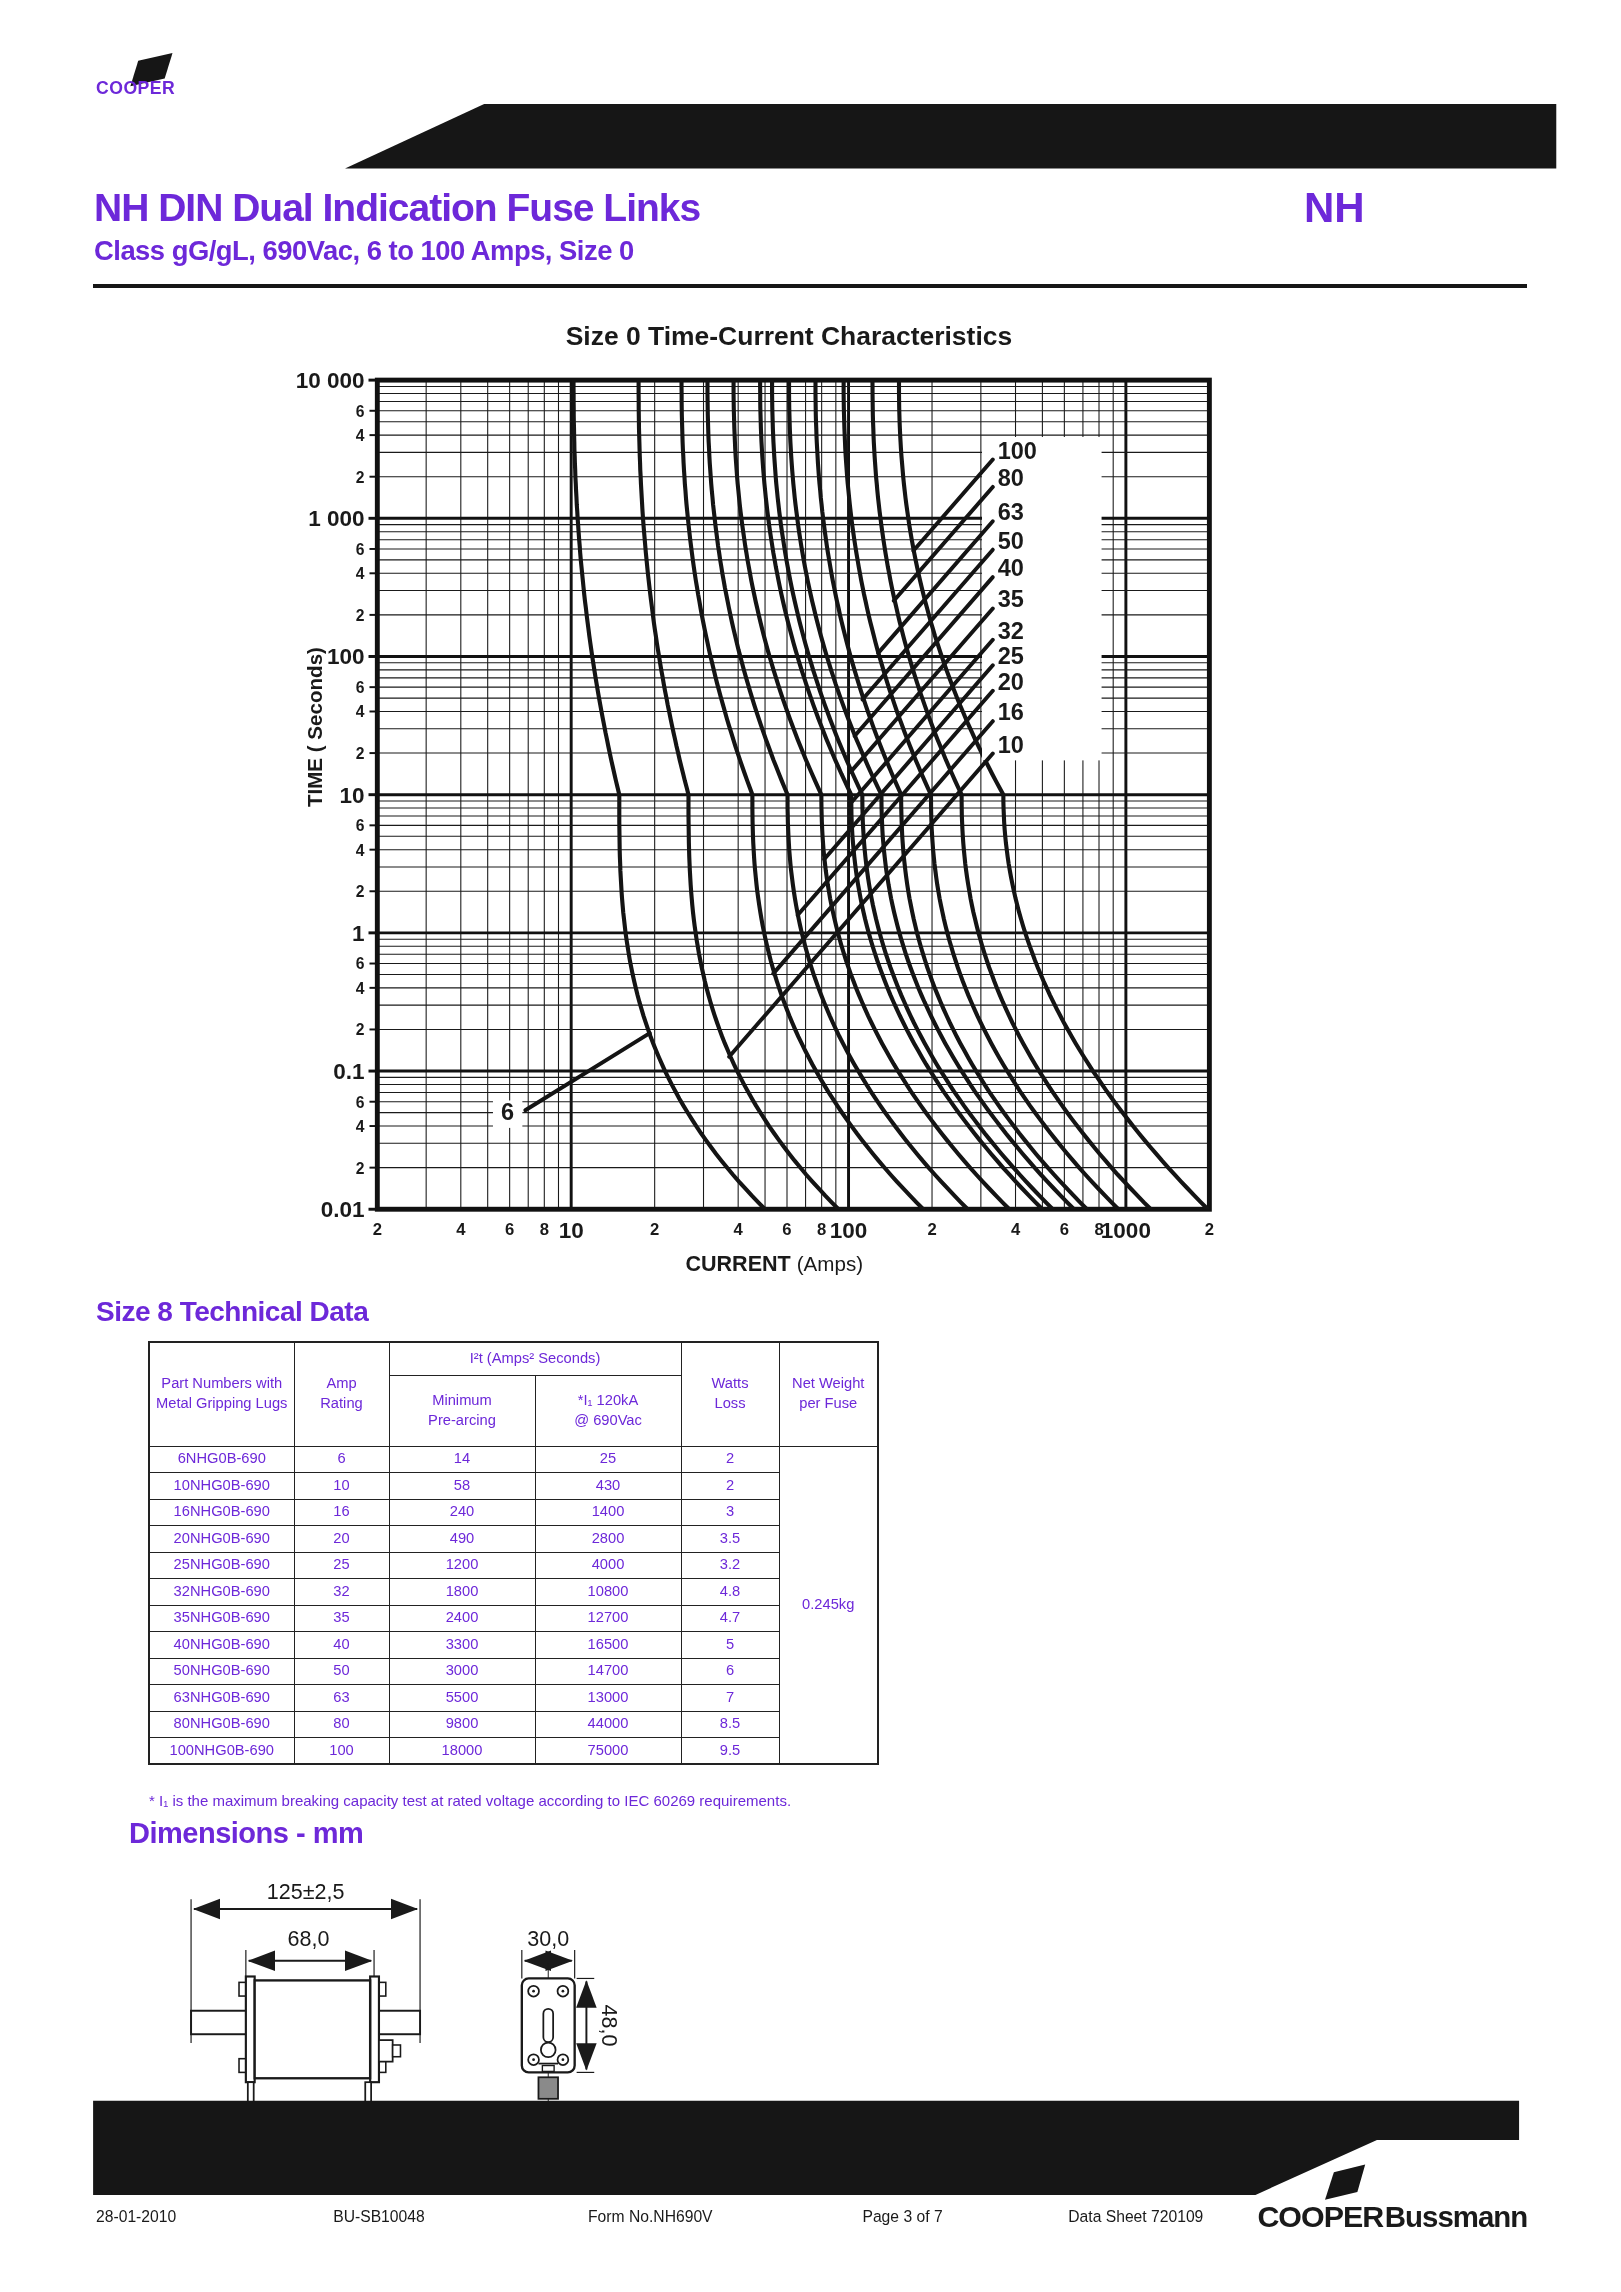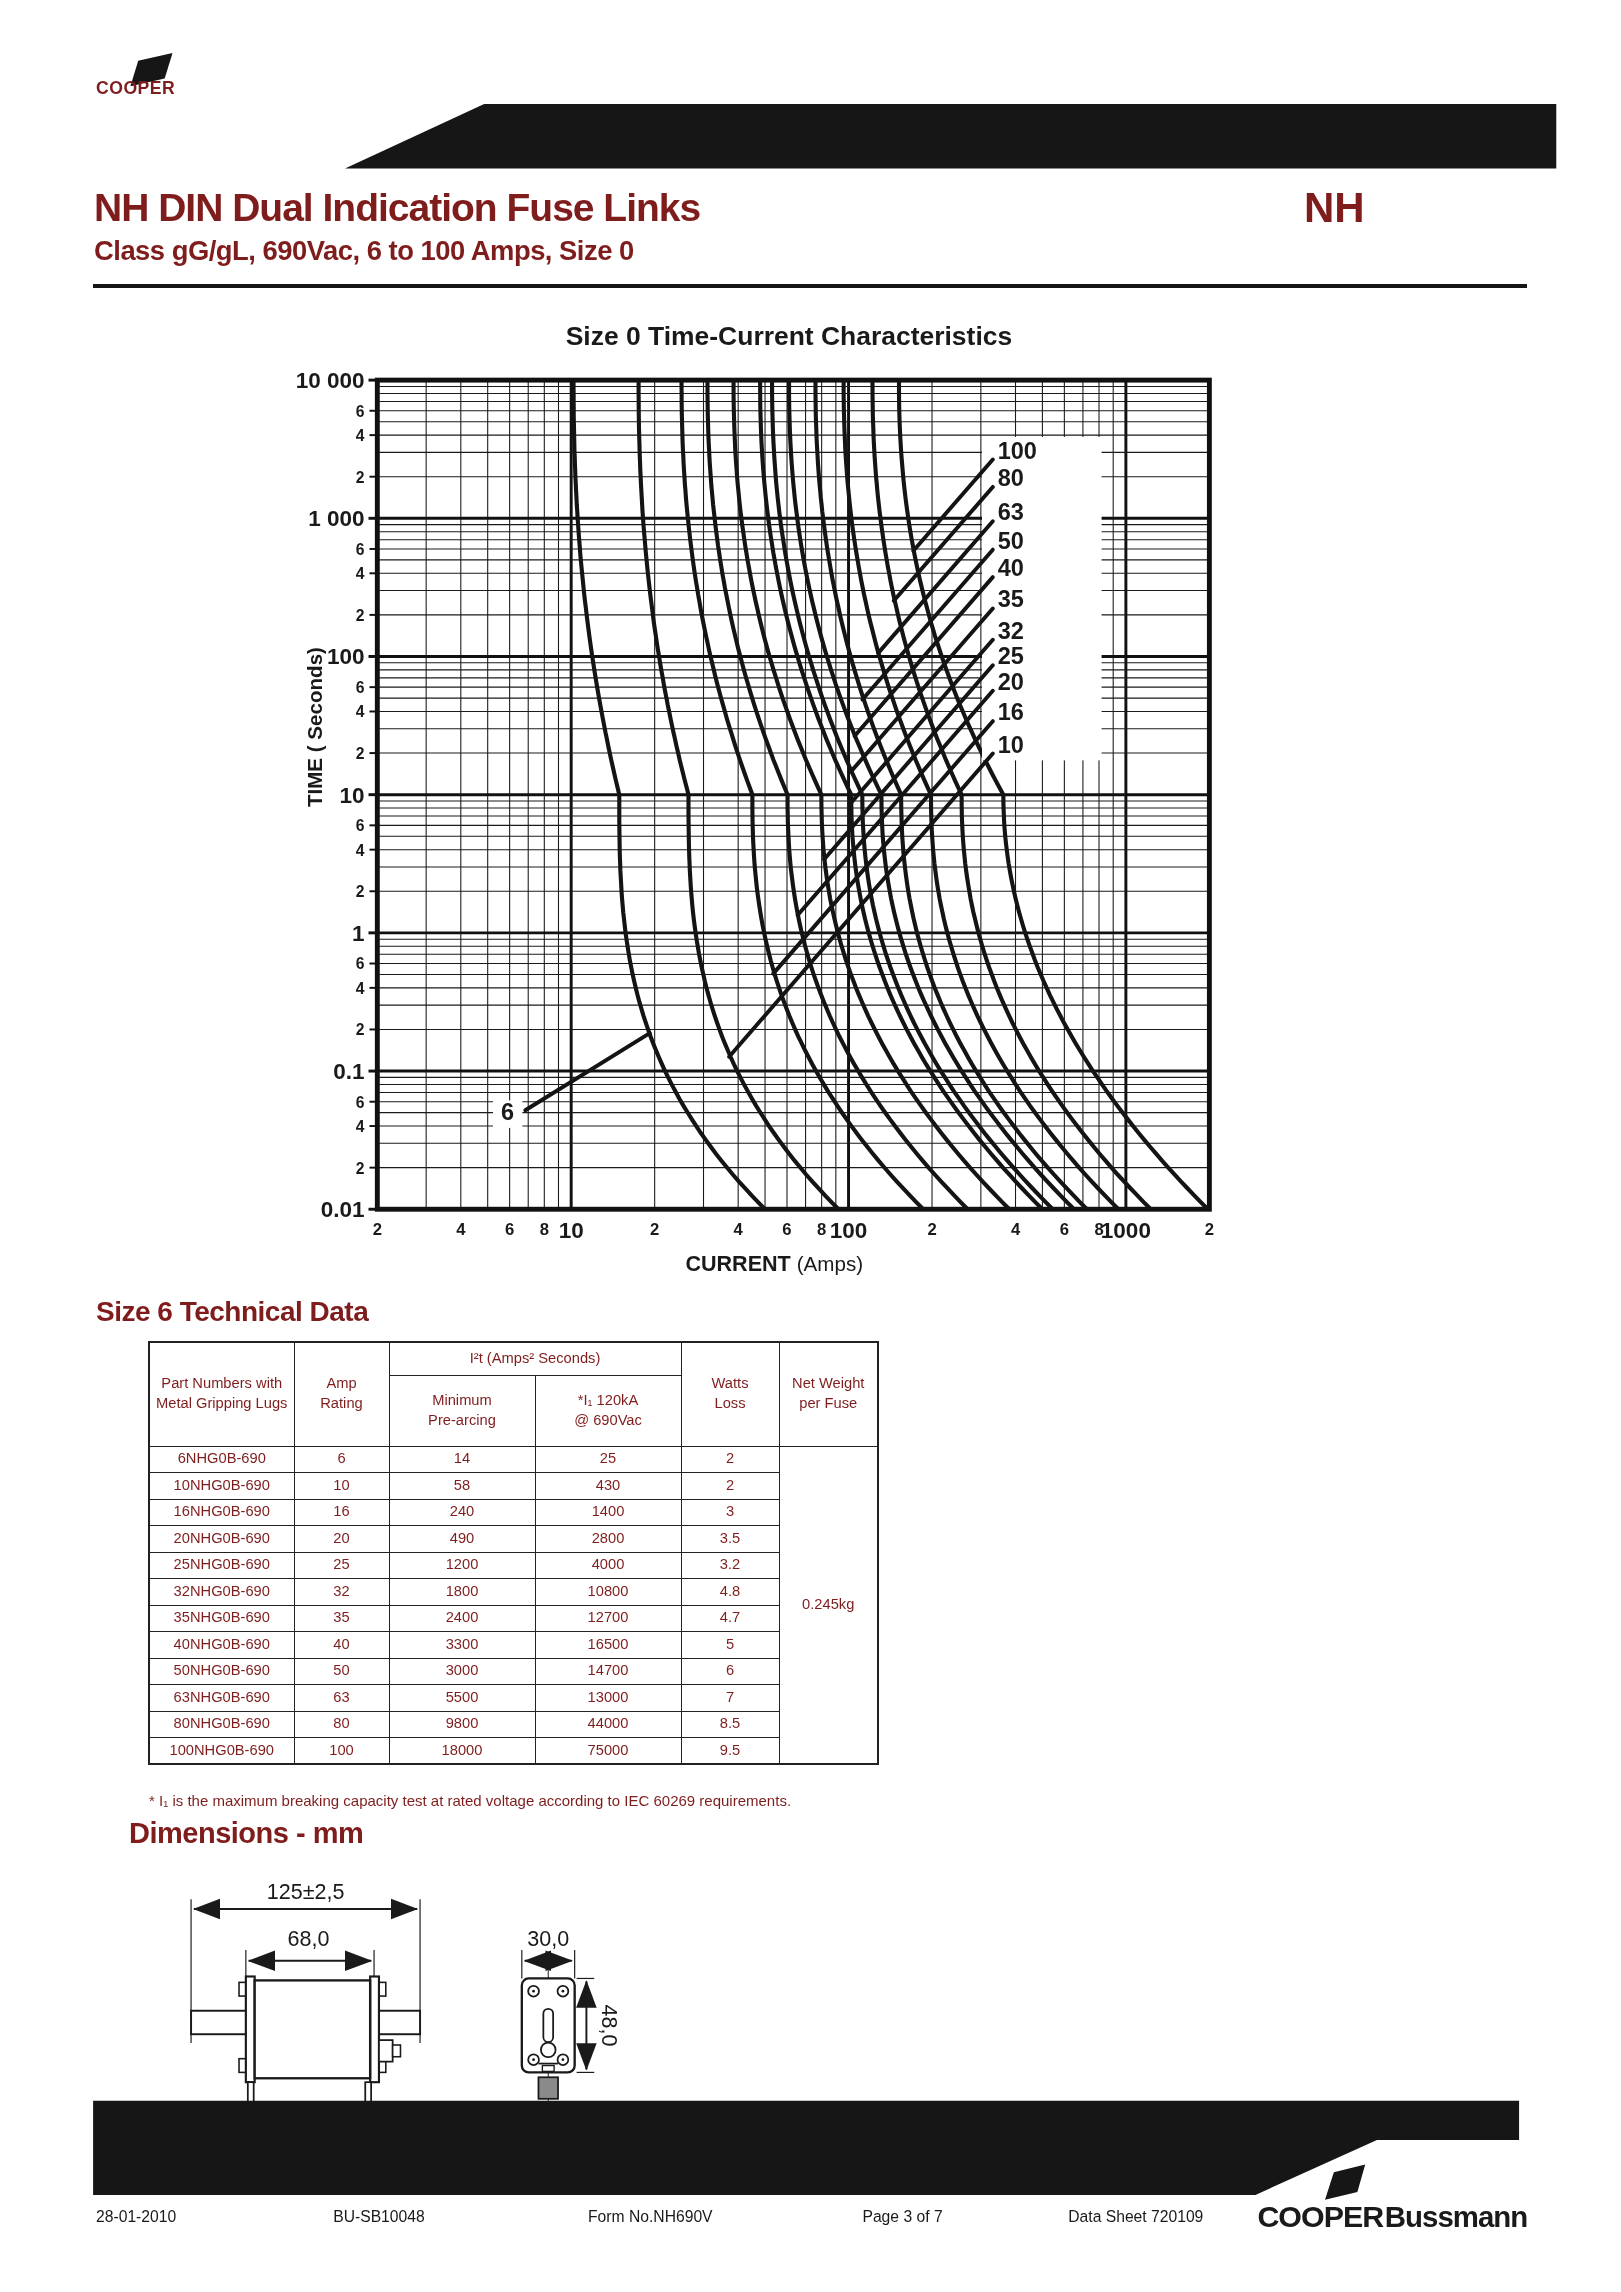--- a/index.html
+++ b/index.html
@@ -1,17 +1,17 @@
 <!DOCTYPE html>
 <html><head>
 <meta charset="utf-8">
 <style>
   html,body{margin:0;padding:0;background:#e8e8e8;}
   .page{position:relative;width:1621px;height:2293px;background:#ffffff;margin:0 auto;
-        font-family:"Liberation Sans", sans-serif;color:#7f1d1d;overflow:hidden;}
+        font-family:"Liberation Sans", sans-serif;color:#6d28d9;overflow:hidden;}
   .abs{position:absolute;}
   svg{display:block;}
   svg text{font-family:"Liberation Sans", sans-serif;fill:#1a1a1a;}
 
   
   .cooper-small{left:96px;top:78px;font-size:17.6px;font-weight:900;letter-spacing:0.5px;}
   .buss-box{left:93px;top:101px;width:355px;height:65px;border:3.9px solid #161616;
             display:flex;align-items:center;justify-content:center;}
   .buss-word{font-size:45px;font-weight:800;letter-spacing:-2px;}
   .buss-reg{font-size:12.7px;vertical-align:19.6px;font-weight:700;}
@@ -247,21 +247,21 @@
         <text x="1121.3829775458134" y="1260" font-size="17" font-weight="700" text-anchor="middle">8</text>
         <text x="582.8085112270933" y="1263" font-size="23" font-weight="700" text-anchor="middle">10</text>
         <text x="865.8085112270933" y="1263" font-size="23" font-weight="700" text-anchor="middle">100</text>
         <text x="1148.8085112270933" y="1263" font-size="23" font-weight="700" text-anchor="middle">1000</text>
         <text x="1234" y="1260" font-size="17" font-weight="700" text-anchor="middle">2</text>
       </g>
     <text transform="rotate(-90 329 742)" x="329" y="742" text-anchor="middle" font-size="21" font-weight="700"><tspan>TIME</tspan><tspan>  </tspan><tspan>( Seconds)</tspan></text>
     <text x="790" y="1297" text-anchor="middle" font-size="22"><tspan font-weight="700">CURRENT</tspan><tspan>  </tspan><tspan font-size="21">(Amps)</tspan></text>
   </svg>
 
-  <div class="abs tech-heading">Size 6 Technical Data</div>
+  <div class="abs tech-heading">Size 8 Technical Data</div>
   <table class="tech">
     <colgroup>
       <col style="width:145px">
         <col style="width:95px">
         <col style="width:146px">
       <col style="width:146px">
         <col style="width:98px">
         <col style="width:99px">
     </colgroup>
     <thead>

